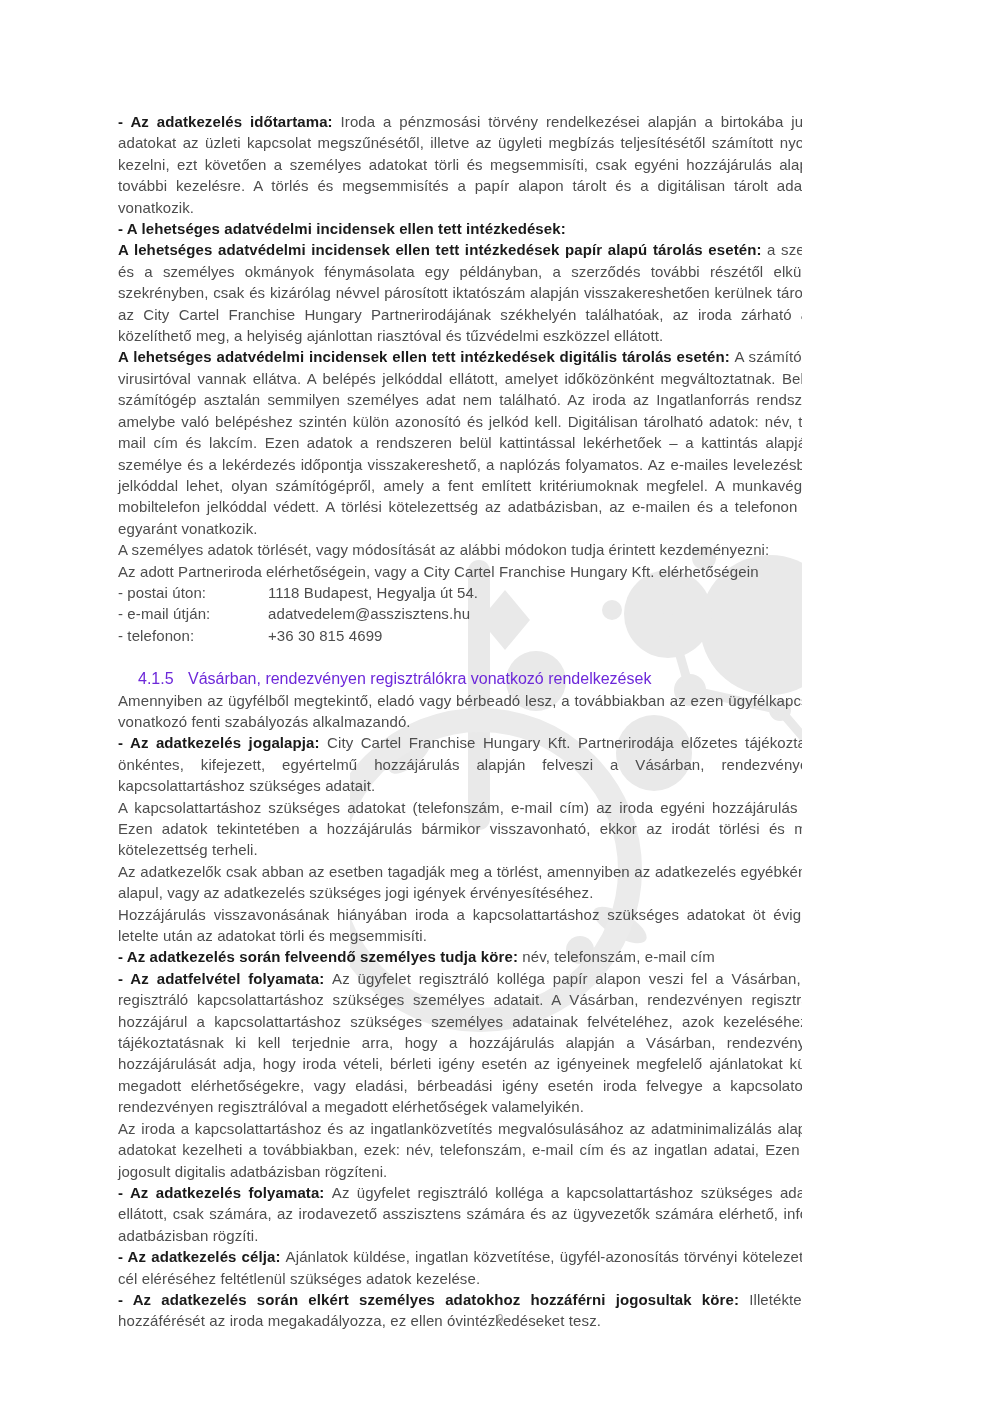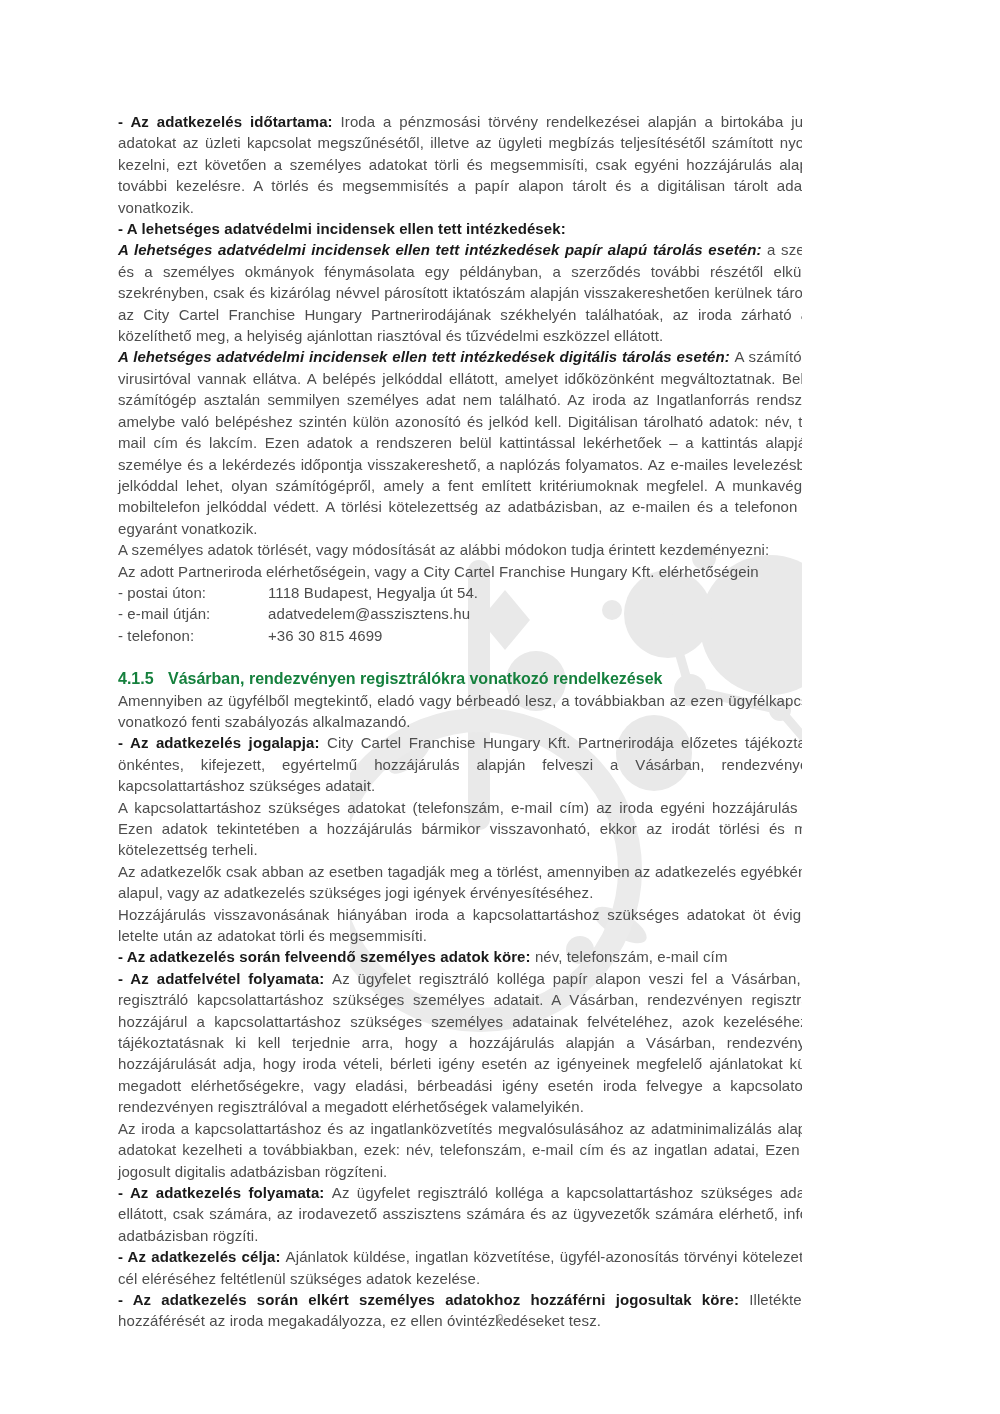--- a/index.html
+++ b/index.html
@@ -17,32 +17,32 @@
   .para{
     margin:0;
     font-size:15px;
     line-height:21.4px;
     color:#4d4d4d;
     text-align:justify;
     letter-spacing:0.1px;
   }
   .n{font-weight:400;}
   .b{font-weight:700;color:#1a1a1a;}
-  .bi{font-weight:700;font-style:italic;color:#1a1a1a;}
+  .bi{font-weight:700;color:#1a1a1a;}
   .contact-row{
     display:flex;
     font-size:15px;line-height:21.4px;color:#4d4d4d;letter-spacing:0.1px;align-items:flex-end;
   }
   .contact-label{flex:0 0 150px;}
   .contact-value{flex:1 1 auto;}
   .heading{
     display:flex;
     margin-top:22px;
     font-size:16px;line-height:21.4px;
-    font-weight:700;color:#15803d;
+    font-weight:400;color:#6d28d9;margin-left:20px;
   }
   .hnum{flex:0 0 50px;}
   .footer{
     position:absolute;left:0;top:1312px;width:1000px;z-index:1;
     text-align:center;font-size:12px;color:#9a9a9a;
   }
 </style>
 </head>
 <body>
 
@@ -94,21 +94,21 @@
       </div>
       <div class="heading">
         <span class="hnum">4.1.5</span>
         <span class="htitle">Vásárban, rendezvényen regisztrálókra vonatkozó rendelkezések</span>
       </div>
       <p class="para"><span class="n">Amennyiben az ügyfélből megtekintő, eladó vagy bérbeadó lesz, a továbbiakban az ezen ügyfélkapcsolati típusokra vonatkozó fenti szabályozás alkalmazandó.</span></p>
       <p class="para"><span class="b">- Az adatkezelés jogalapja: </span><span class="n">City Cartel Franchise Hungary Kft. Partnerirodája előzetes tájékoztatáson alapuló, önkéntes, kifejezett, egyértelmű hozzájárulás alapján felveszi a Vásárban, rendezvényen regisztráló kapcsolattartáshoz szükséges adatait.</span></p>
       <p class="para"><span class="n">A kapcsolattartáshoz szükséges adatokat (telefonszám, e-mail cím) az iroda egyéni hozzájárulás alapján kezeli. Ezen adatok tekintetében a hozzájárulás bármikor visszavonható, ekkor az irodát törlési és megsemmisítési kötelezettség terheli.</span></p>
       <p class="para"><span class="n">Az adatkezelők csak abban az esetben tagadják meg a törlést, amennyiben az adatkezelés egyébként jogszabályon alapul, vagy az adatkezelés szükséges jogi igények érvényesítéséhez.</span></p>
       <p class="para"><span class="n">Hozzájárulás visszavonásának hiányában iroda a kapcsolattartáshoz szükséges adatokat öt évig kezeli, ez idő letelte után az adatokat törli és megsemmisíti.</span></p>
-      <p class="para"><span class="b">- Az adatkezelés során felveendő személyes adatok köre: </span><span class="n">név, telefonszám, e-mail cím</span></p>
+      <p class="para"><span class="b">- Az adatkezelés során felveendő személyes tudja köre: </span><span class="n">név, telefonszám, e-mail cím</span></p>
       <p class="para"><span class="b">- Az adatfelvétel folyamata: </span><span class="n">Az ügyfelet regisztráló kolléga papír alapon veszi fel a Vásárban, rendezvényen regisztráló kapcsolattartáshoz szükséges személyes adatait. A Vásárban, rendezvényen regisztráló aláírásával hozzájárul a kapcsolattartáshoz szükséges személyes adatainak felvételéhez, azok kezeléséhez. Az előzetes tájékoztatásnak ki kell terjednie arra, hogy a hozzájárulás alapján a Vásárban, rendezvényen regisztráló hozzájárulását adja, hogy iroda vételi, bérleti igény esetén az igényeinek megfelelő ajánlatokat küldjön az általa megadott elérhetőségekre, vagy eladási, bérbeadási igény esetén iroda felvegye a kapcsolatot a Vásárban, rendezvényen regisztrálóval a megadott elérhetőségek valamelyikén.</span></p>
       <p class="para"><span class="n">Az iroda a kapcsolattartáshoz és az ingatlanközvetítés megvalósulásához az adatminimalizálás alapján szükséges adatokat kezelheti a továbbiakban, ezek: név, telefonszám, e-mail cím és az ingatlan adatai, Ezen adatokat iroda jogosult digitalis adatbázisban rögzíteni.</span></p>
       <p class="para"><span class="b">- Az adatkezelés folyamata: </span><span class="n">Az ügyfelet regisztráló kolléga a kapcsolattartáshoz szükséges adatokat jelszóval ellátott, csak számára, az irodavezető asszisztens számára és az ügyvezetők számára elérhető, informatikai alapú adatbázisban rögzíti.</span></p>
       <p class="para"><span class="b">- Az adatkezelés célja: </span><span class="n">Ajánlatok küldése, ingatlan közvetítése, ügyfél-azonosítás törvényi kötelezettség alapján, a cél eléréséhez feltétlenül szükséges adatok kezelése.</span></p>
       <p class="para"><span class="b">- Az adatkezelés során elkért személyes adatokhoz hozzáférni jogosultak köre: </span><span class="n">Illetéktelen személyek hozzáférését az iroda megakadályozza, ez ellen óvintézkedéseket tesz.</span></p>
     </div>
 
   <div class="footer">9</div>
 
 </div>

